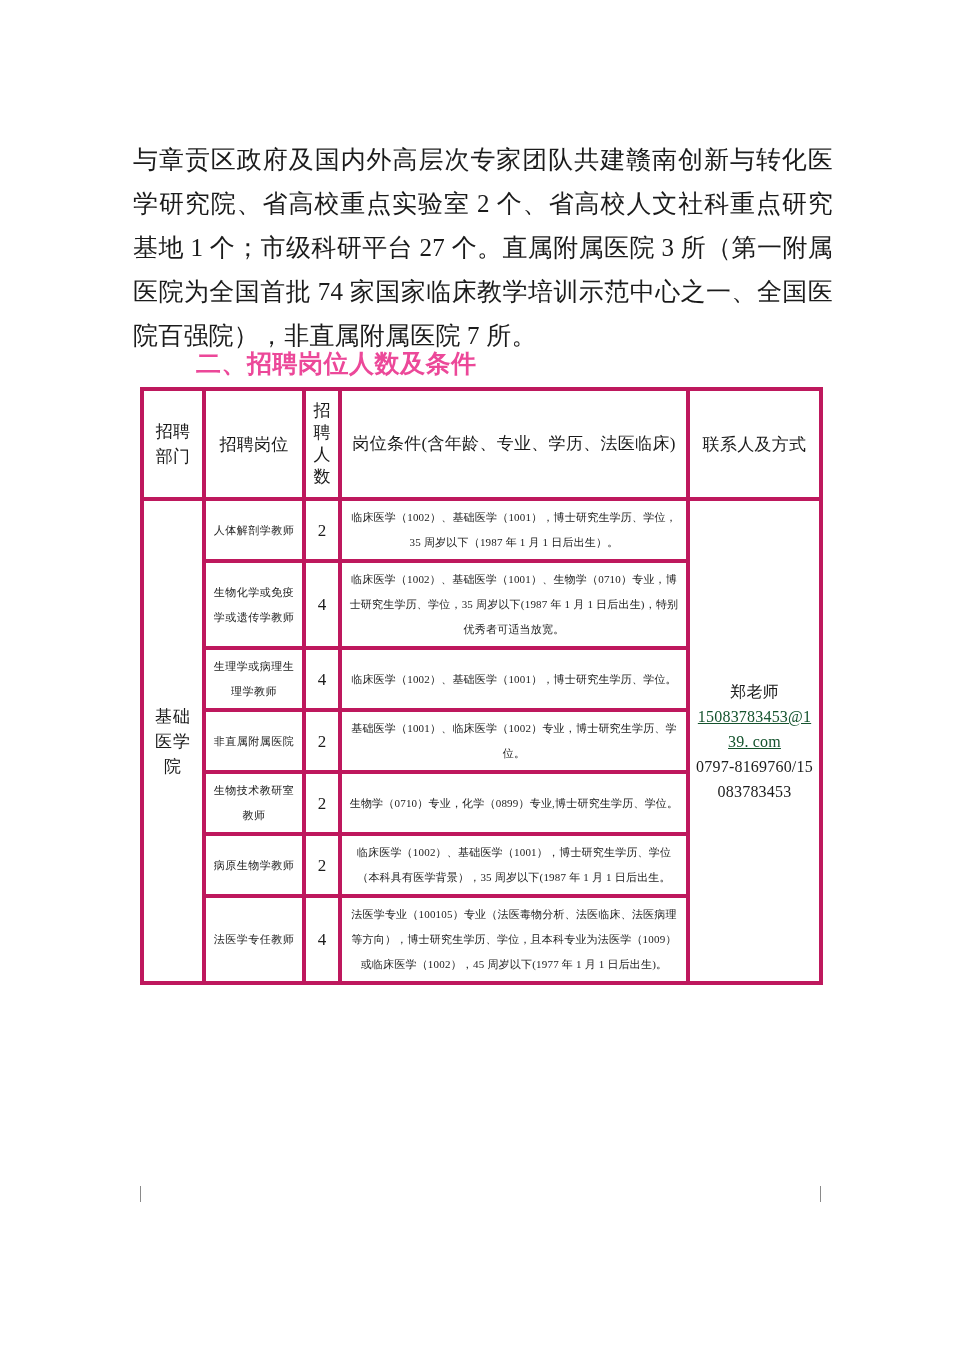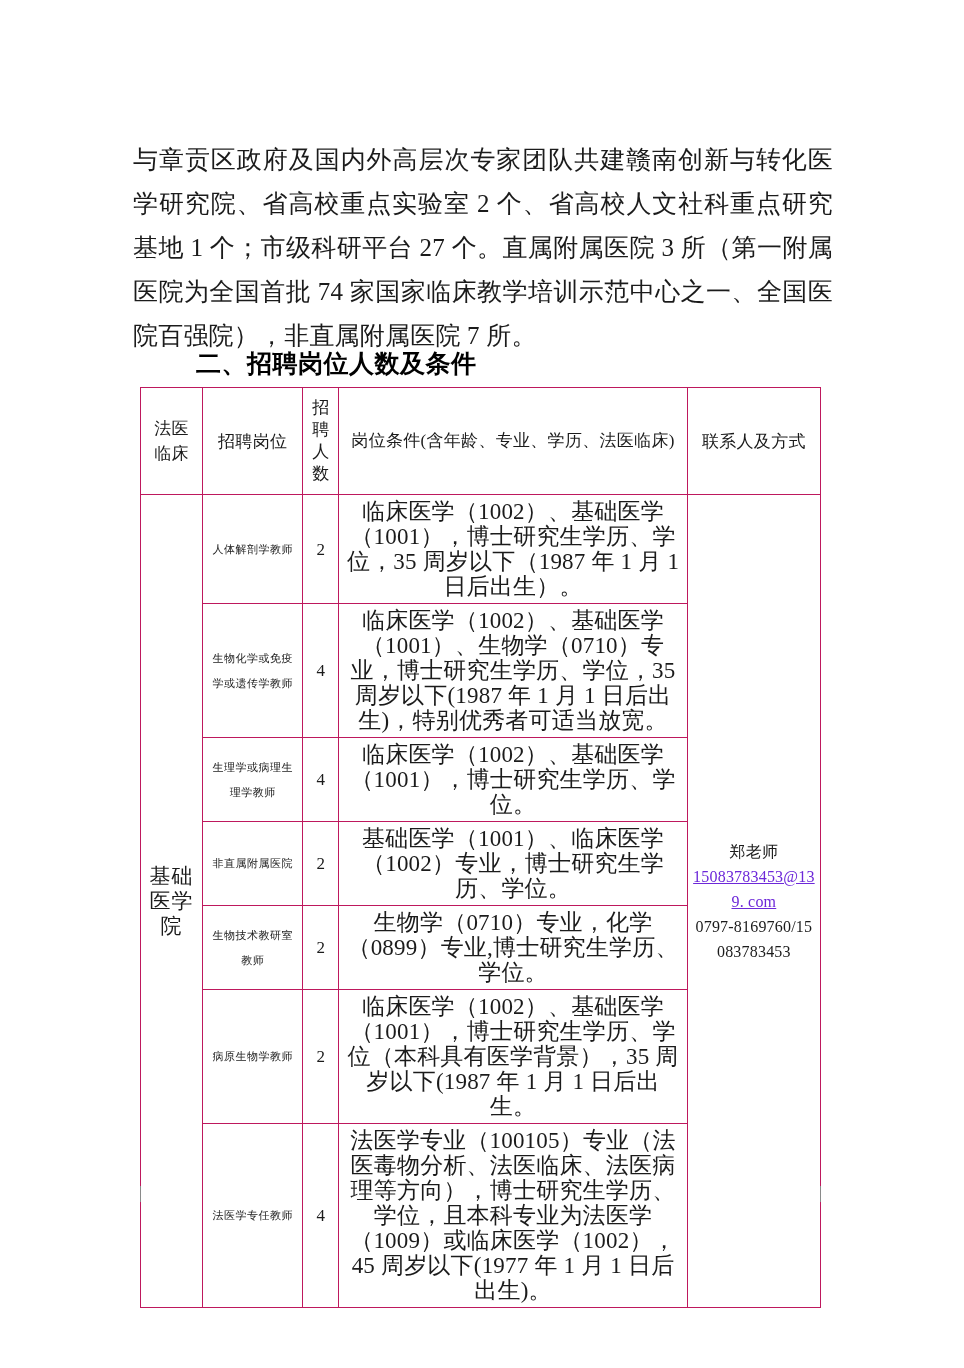--- a/index.html
+++ b/index.html
@@ -43,40 +43,40 @@
   
   .section-heading {
     position: absolute;
     left: 196px;
     top: 331px;
     font-family: "DejaVu Sans", "Liberation Sans", sans-serif;
     font-weight: bold;
     font-size: 25px;
     line-height: 34px;
     letter-spacing: 0.5px;
-    color: #000000;
+    color: #ec4899;
     white-space: nowrap;
   }
 
   
   .jobs-table-wrap {
     position: absolute;
     left: 140px;
     top: 371px;
     width: 681px;
   }
   table.jobs {
     border-collapse: collapse;
     width: 681px;
     table-layout: fixed;
     font-size: 16.5px;
     color: #1b1b1b;
   }
   table.jobs td, table.jobs th {
-    border: 1px solid #be185d;
+    border: 4px solid #be185d;
     padding: 4px 5px;
     vertical-align: middle;
     text-align: center;
     line-height: 25px;
     font-weight: normal;
   }
   .col-dept   { width: 62px; }
   .col-post   { width: 100px; }
   .col-count  { width: 36px; }
   .col-cond   { width: 348px; }
@@ -90,35 +90,35 @@
   }
   thead td.hd-count {
     letter-spacing: 0;
     line-height: 22px;
   }
   thead td.hd-cond {
     line-height: 28px;
   }
 
   .dept-cell {
-    font-size: 21px;
+    font-size: 17px;
     line-height: 30px;
     letter-spacing: 1px;
   }
   .post-cell {
     font-size: 11px;
     line-height: 28px;
     letter-spacing: 0.5px;
   }
   .count-cell {
     font-size: 17px;
     font-family: "Liberation Serif", serif;
   }
   .cond-cell {
-    font-size: 23px;
+    font-size: 11px;
     line-height: 28px;
     text-align: center;
     letter-spacing: 0.2px;
   }
   .contact-cell {
     font-size: 16px;
     line-height: 26px;
     letter-spacing: 0.2px;
   }
   .contact-name { display: block; }
@@ -152,36 +152,36 @@
     <table class="jobs">
       <colgroup>
         <col class="col-dept">
           <col class="col-post">
           <col class="col-count">
         <col class="col-cond">
           <col class="col-contact">
       </colgroup>
       <thead>
         <tr>
-          <td class="hd-dept">法医临床</td>
+          <td class="hd-dept">招聘部门</td>
           <td class="hd-post">招聘岗位</td>
           <td class="hd-count">招聘人数</td>
           <td class="hd-cond">岗位条件(含年龄、专业、学历、法医临床)</td>
           <td class="hd-contact">联系人及方式</td>
         </tr>
       </thead>
       <tbody>
         <tr>
           <td class="dept-cell" rowspan="7">基础医学院</td>
           <td class="post-cell">人体解剖学教师</td>
           <td class="count-cell">2</td>
           <td class="cond-cell">临床医学（1002）、基础医学（1001），博士研究生学历、学位，35 周岁以下（1987 年 1 月 1 日后出生）。</td>
           <td class="contact-cell" rowspan="7">
             <span class="contact-name">郑老师</span>
-            <span class="contact-email" style="color: #6d28d9;">15083783453@139. com</span>
+            <span class="contact-email" style="color: #14532d;">15083783453@139. com</span>
             <span class="contact-phone">0797-8169760/15083783453</span>
           </td>
         </tr>
         <tr>
           <td class="post-cell">生物化学或免疫学或遗传学教师</td>
           <td class="count-cell">4</td>
           <td class="cond-cell">临床医学（1002）、基础医学（1001）、生物学（0710）专业，博士研究生学历、学位，35 周岁以下(1987 年 1 月 1 日后出生)，特别优秀者可适当放宽。</td>
         </tr>
         <tr>
           <td class="post-cell">生理学或病理生理学教师</td>

